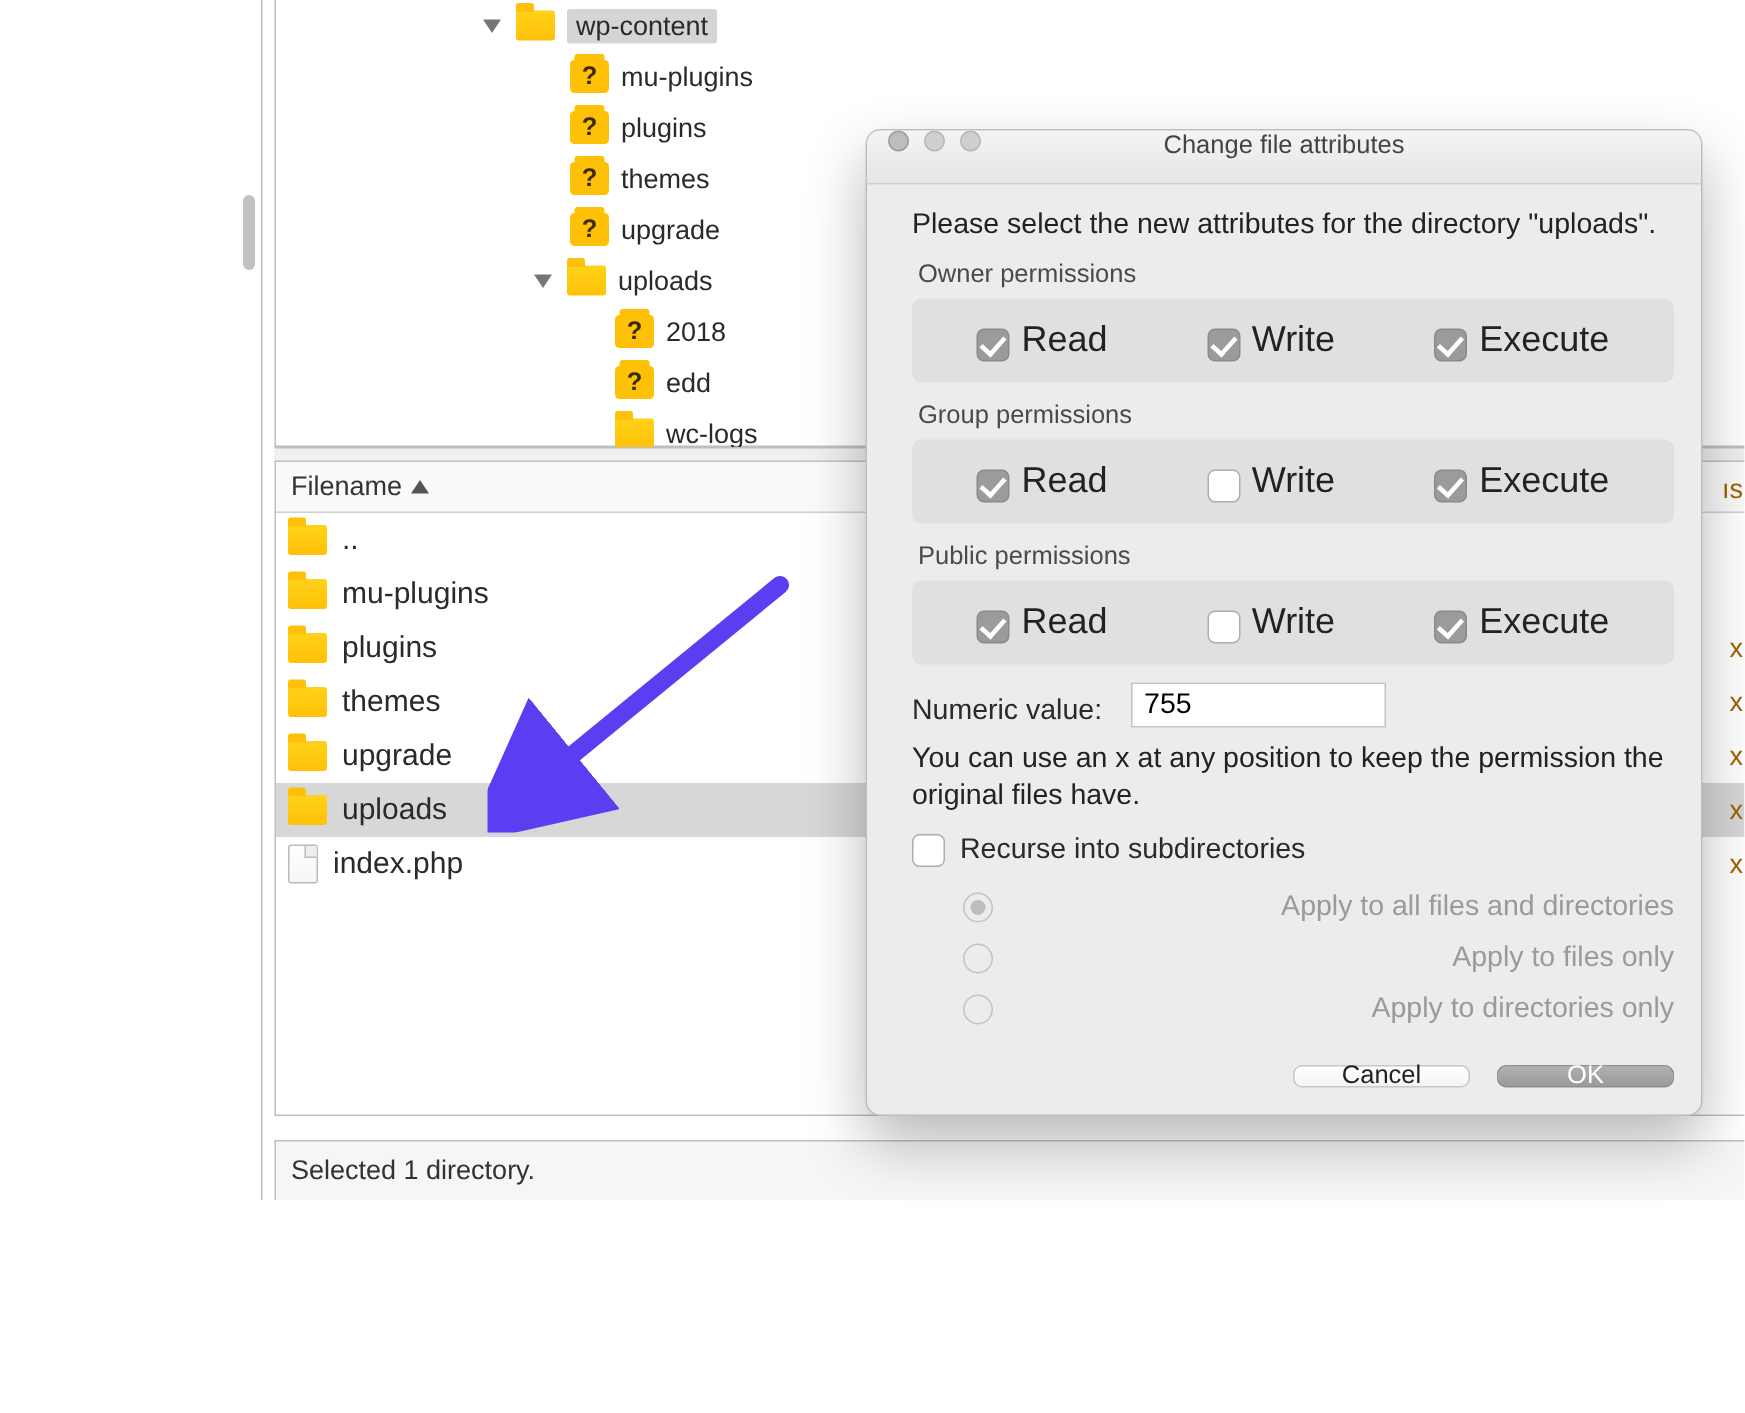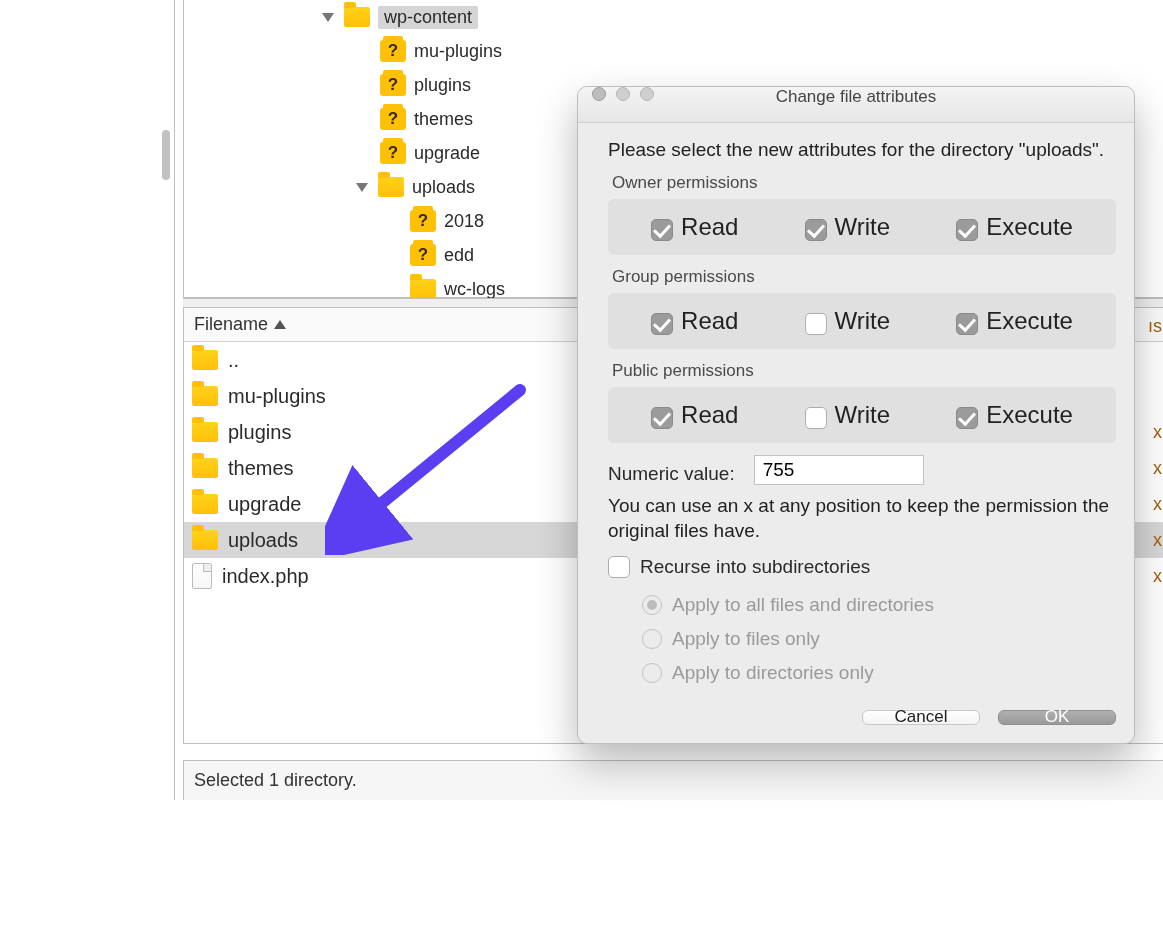--- a/index.html
+++ b/index.html
@@ -330,20 +330,21 @@
     margin-bottom: 10px;
   }
   .radio-list {
     margin-left: 34px;
     color: #9a9a9a;
     font-size: 19px;
   }
   .radio-row {
     display: flex; align-items: center; gap: 10px;
     height: 34px;
+    justify-content: space-between;
   }
   .radio {
     width: 20px; height: 20px;
     border: 1.5px solid #c2c2c2;
     border-radius: 50%;
     position: relative;
     flex: 0 0 auto;
   }
   .radio.sel::after {
     content: "";

